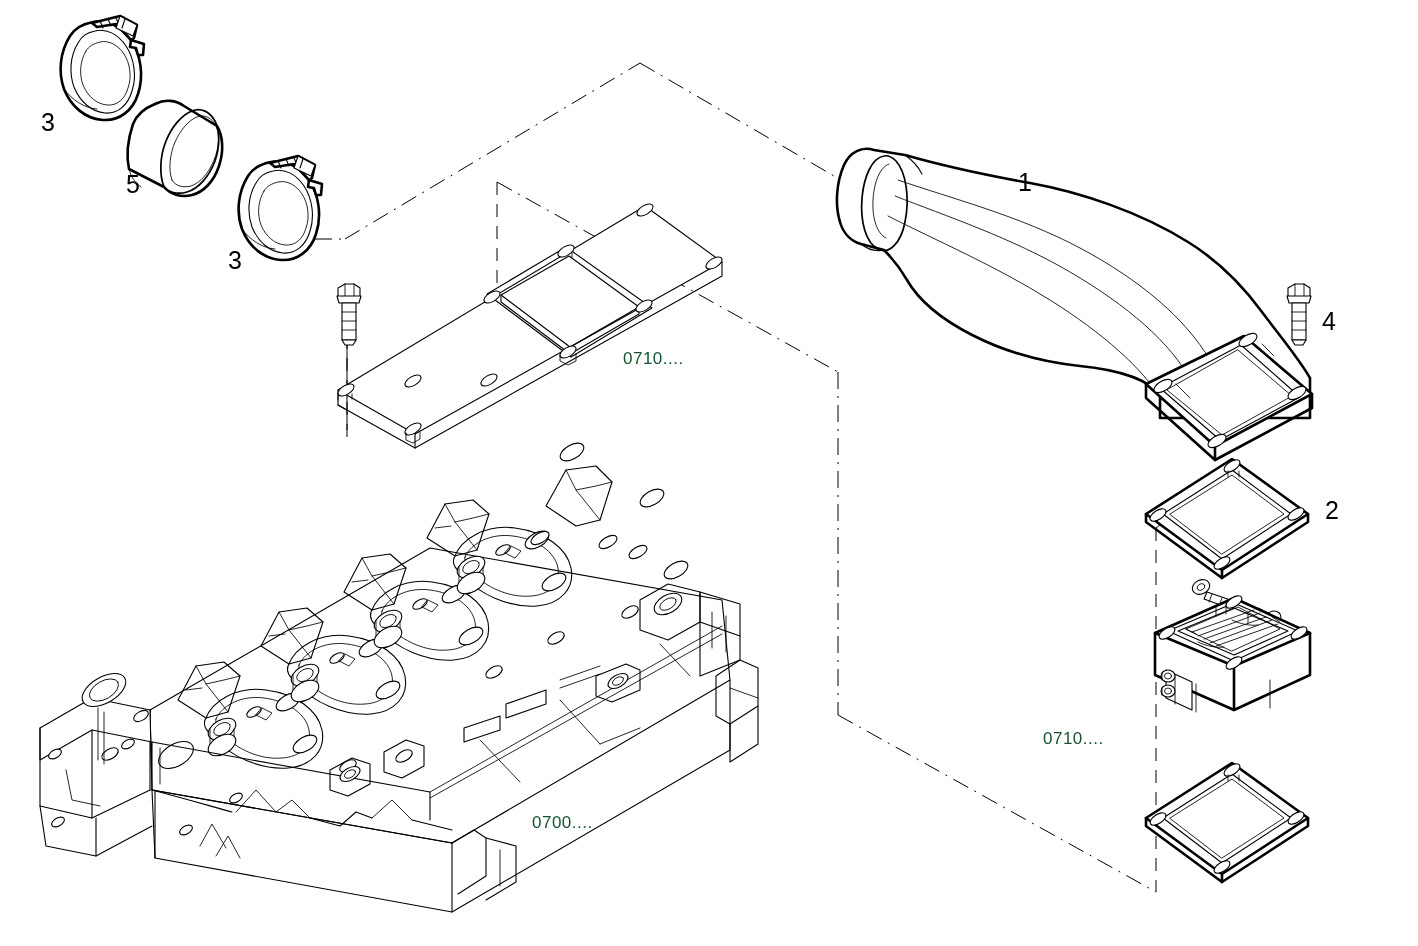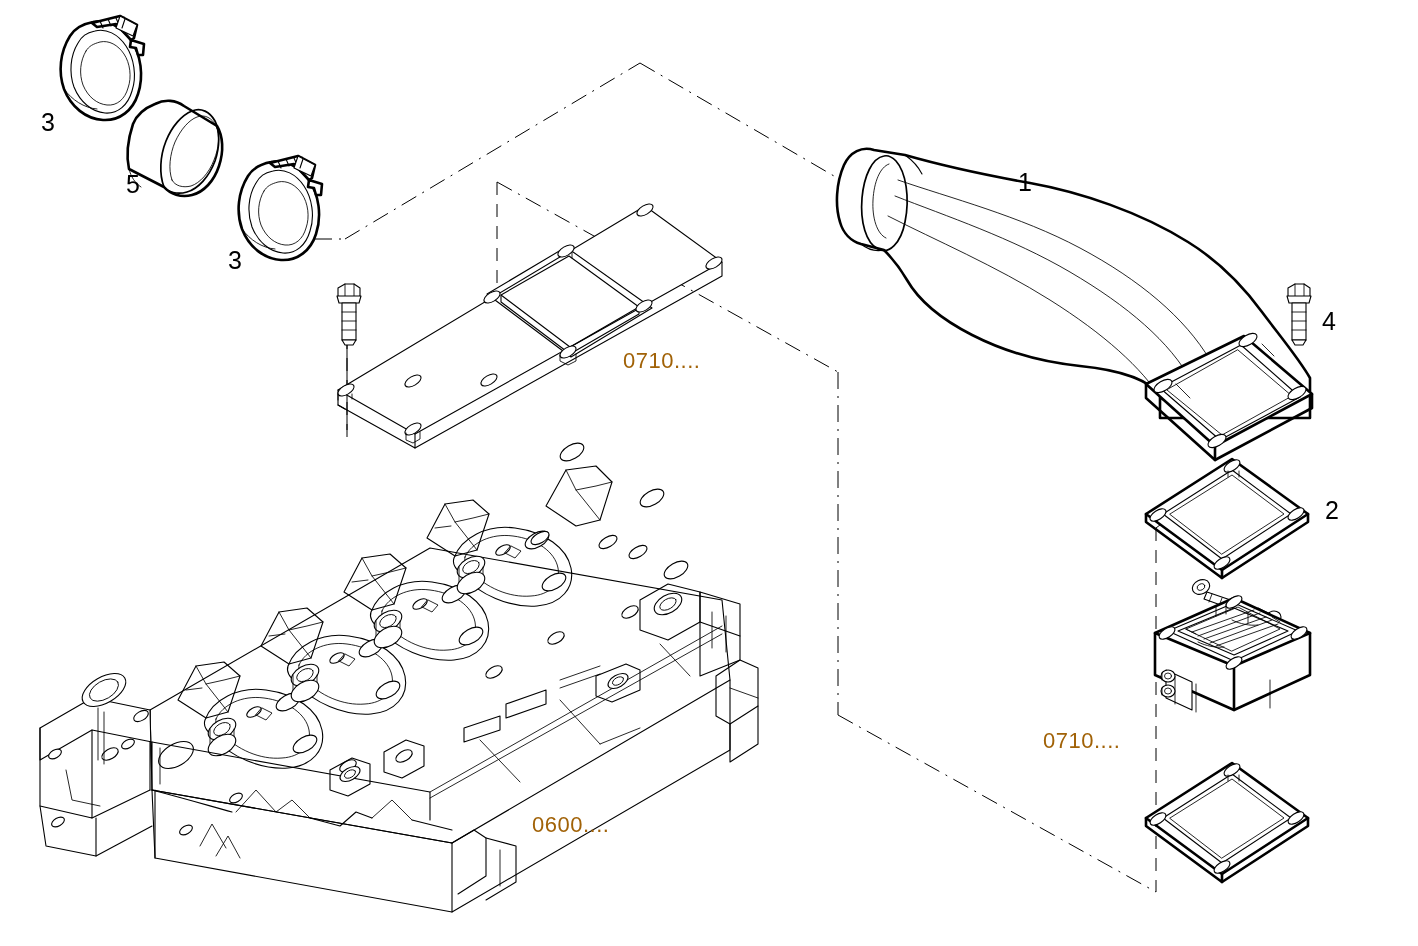--- a/index.html
+++ b/index.html
@@ -29,23 +29,23 @@
     font-family: "Liberation Sans", sans-serif;
     font-size: 25px;
     color: #000000;
     line-height: 1;
     white-space: nowrap;
     user-select: none;
   }
   .groupref {
     position: absolute;
     font-family: "Liberation Sans", sans-serif;
-    font-size: 22px;
+    font-size: 17px;
     letter-spacing: 0.5px;
-    color: #a16207;
+    color: #14532d;
     line-height: 1;
     white-space: nowrap;
     user-select: none;
   }
 </style>
 </head>
 <body>
 
 <div id="sheet">
 
@@ -481,16 +481,16 @@
     <div class="callout" style="left:126px; top:172px;">5</div>
     <div class="callout" style="left:228px; top:248px;">3</div>
     <div class="callout" style="left:1018px;top:170px;">1</div>
     <div class="callout" style="left:1322px;top:309px;">4</div>
     <div class="callout" style="left:1325px;top:498px;">2</div>
   </div>
 
   <div>
     <div class="groupref" style="left:623px;  top:350px;">0710....</div>
     <div class="groupref" style="left:1043px; top:730px;">0710....</div>
-    <div class="groupref" style="left:532px;  top:814px;">0600....</div>
+    <div class="groupref" style="left:532px;  top:814px;">0700....</div>
   </div>
 
 </div>
 
 </body></html>

